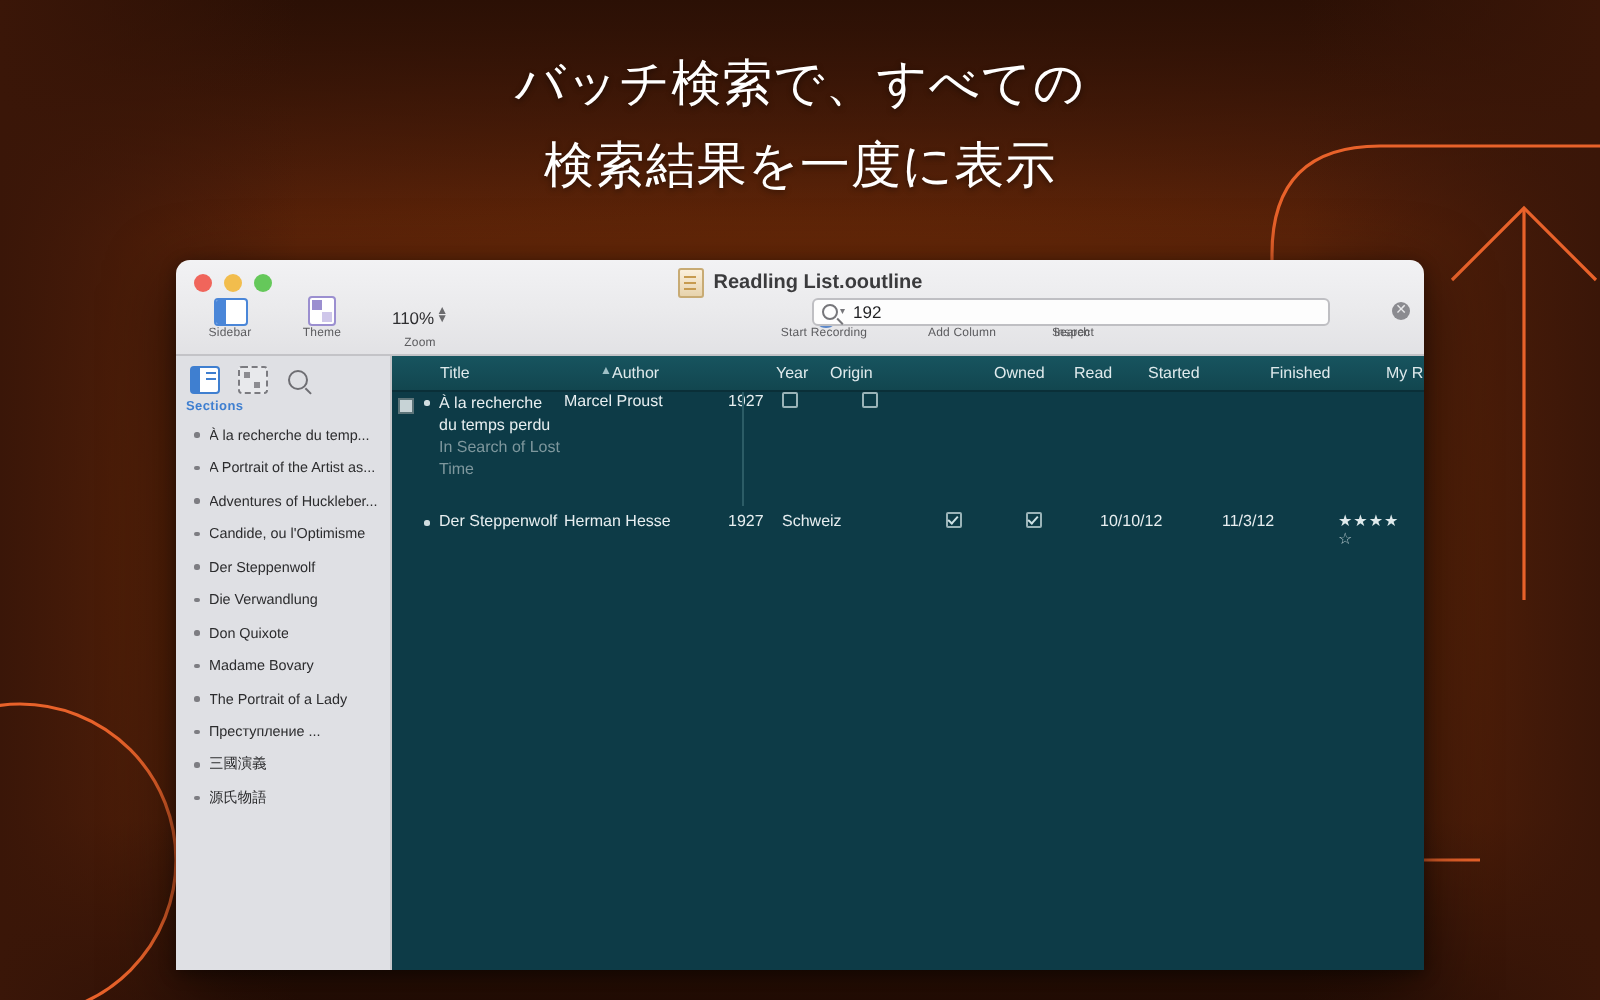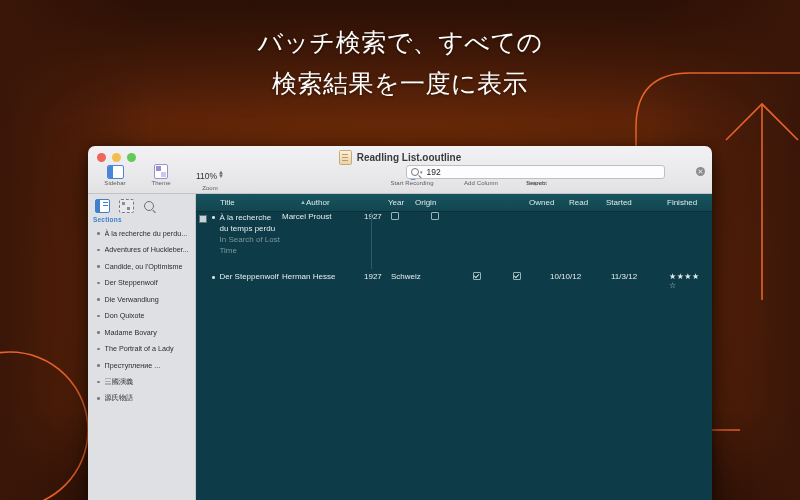--- a/index.html
+++ b/index.html
@@ -31,21 +31,21 @@
     position:absolute;left:0;right:0;top:22px;
     text-align:center;color:#ffffff;
     font-size:25px;line-height:41px;font-weight:400;
     letter-spacing:0.5px;
     text-shadow:0 1px 3px rgba(0,0,0,0.45);
   }
   .headline div{white-space:nowrap;}
 
   
   .window{
-    position:absolute;left:88px;top:146px;width:624px;height:355px;
+    position:absolute;left:88px;top:130px;width:624px;height:355px;
     border-radius:7px 7px 0 0;
     overflow:hidden;
     box-shadow:0 10px 34px rgba(0,0,0,0.55), 0 2px 8px rgba(0,0,0,0.4);
   }
 
   
   .chrome{
     background:linear-gradient(180deg,#f2f2f4 0%,#eaeaec 55%,#e2e2e5 100%);
     border-bottom:1px solid #c3c3c7;
     height:47px;position:relative;
@@ -249,21 +249,25 @@
       <div class="sidebar">
         <div class="sb-tools">
           <div class="sbt sbt1"></div>
           <div class="sbt sbt2"></div>
           <div class="sbt sbt3"></div>
         </div>
         <div class="sb-head">Sections</div>
 
         <div class="sb-item">
           <div class="sb-bullet"></div>
-          <div class="sb-text">À la recherche du perdu...</div>
+          <div class="sb-text">À la recherche du temp...</div>
+        </div>
+        <div class="sb-item">
+          <div class="sb-bullet"></div>
+          <div class="sb-text">A Portrait of the Artist as...</div>
         </div>
         <div class="sb-item">
           <div class="sb-bullet"></div>
           <div class="sb-text">Adventures of Huckleber...</div>
         </div>
         <div class="sb-item">
           <div class="sb-bullet"></div>
           <div class="sb-text">Candide, ou l'Optimisme</div>
         </div>
         <div class="sb-item">
@@ -300,21 +304,21 @@
         </div>
       </div>
 
       <div class="content">
 
         <div class="thead">
           <div class="th" style="width:86px;padding-left:24px;">Title</div>
           <div class="th" style="width:82px;">Author</div>
           <div class="th" style="width:27px;">Year</div>
           <div class="th" style="width:82px;">Origin</div>
-          <div class="th" style="width:40px;margin-left:32px;">Owned</div>
+          <div class="th" style="width:40px;">Owned</div>
           <div class="th" style="width:37px;">Read</div>
           <div class="th" style="width:61px;">Started</div>
           <div class="th" style="width:58px;">Finished</div>
           <div class="th">My Rating</div>
           <div class="sortcaret">▲</div>
         </div>
 
         <div class="row" style="height:57px;">
           <div class="rowhandle"></div>
           <div class="divider"></div>

